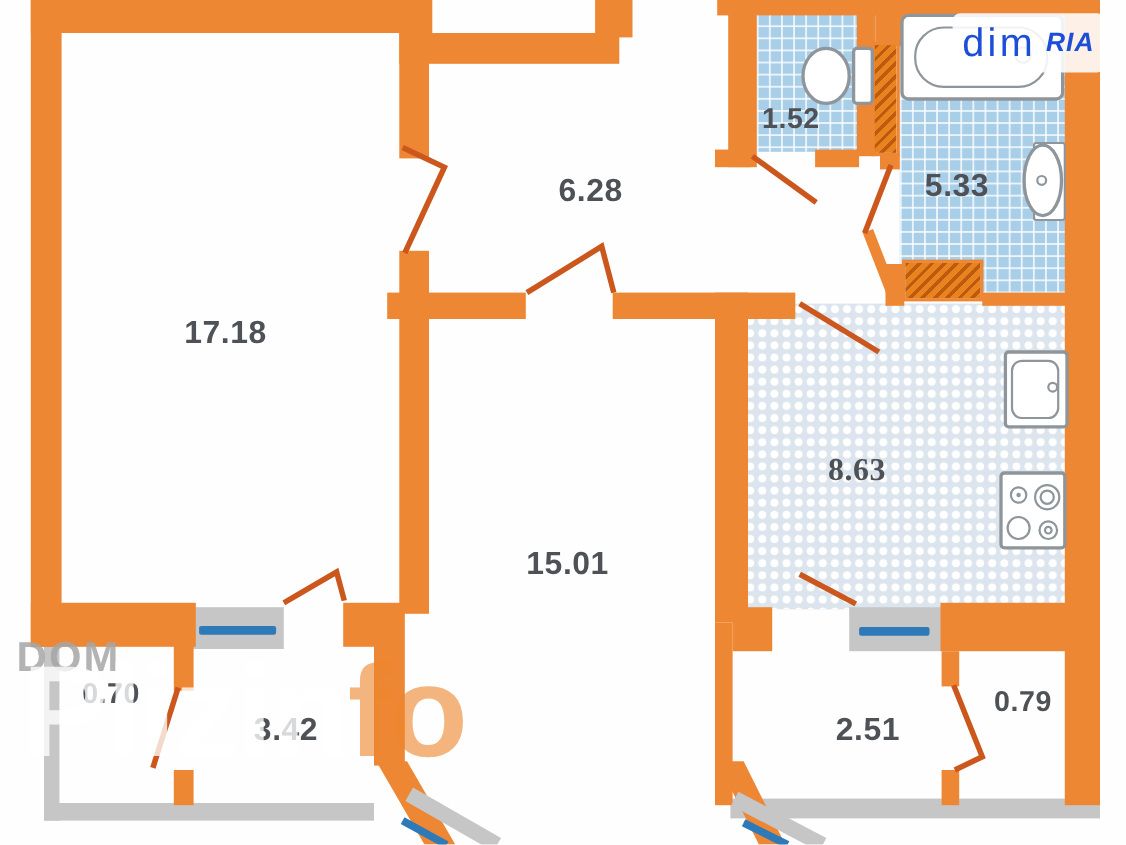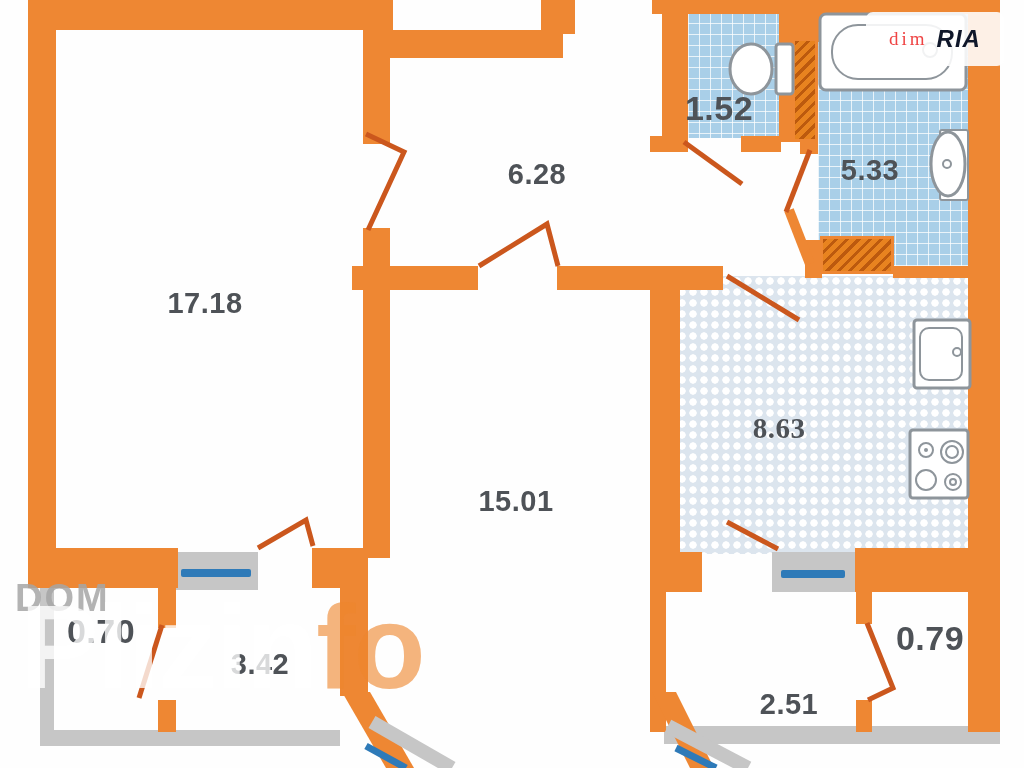--- a/index.html
+++ b/index.html
@@ -34,41 +34,41 @@
     position:absolute;
     background:repeating-linear-gradient(135deg,#BC5A0E 0 3px,#E8831F 3px 8px);
     border:3px solid var(--wall);
     box-sizing:border-box;
   }
   .room-label{
     position:absolute;transform:translate(-50%,-50%);
     font-weight:600;font-size:29px;color:var(--label);letter-spacing:.5px;
     white-space:nowrap;z-index:7;
   }
-  .room-label.small{font-size:34px;}
+  .room-label.small{font-size:26px;}
   svg.overlay{position:absolute;left:0;top:0;z-index:6;}
   .wm-dom{
     position:absolute;left:15px;top:577px;z-index:8;
     font-size:38px;font-weight:bold;letter-spacing:2px;
     color:#a6a6a6;opacity:.85;
   }
   .wm-big{
     position:absolute;left:20px;top:586px;z-index:8;
     font-size:118px;font-weight:bold;line-height:1.05;letter-spacing:-2px;
     white-space:nowrap;
   }
   .wm-big .lt{color:rgba(255,255,255,.78);}
   .wm-big .or{color:rgba(238,134,45,.62);}
   .wm-logo{
     position:absolute;left:866px;top:12px;width:138px;height:54px;z-index:9;
     background:rgba(255,255,255,.88);border-radius:7px;
     display:flex;align-items:center;justify-content:center;gap:9px;
   }
-  .wm-logo .dim{color:#ef4444;font-size:19px;letter-spacing:3px;font-family:Liberation Serif, serif;}
-  .wm-logo .ria{color:#0f172a;font-size:24px;font-weight:bold;font-style:italic;letter-spacing:1px;}
+  .wm-logo .dim{color:#1d4ed8;font-size:36px;letter-spacing:3px;}
+  .wm-logo .ria{color:#1d4ed8;font-size:24px;font-weight:bold;font-style:italic;letter-spacing:1px;}
   .z1{z-index:1}.z2{z-index:2}.z3{z-index:3}.z4{z-index:4}.z5{z-index:5}
 </style>
 </head>
 <body>
 
 <div id="plan">
 
   <div class="tile-blue z1" style="left:688px;top:12px;width:92px;height:126px;"></div>
   <div class="tile-blue z1" style="left:818px;top:12px;width:152px;height:258px;"></div>
   <div class="tile-dots z1" style="left:666px;top:276px;width:304px;height:278px;"></div>
@@ -173,24 +173,24 @@
       <circle cx="953" cy="482" r="8" stroke-width="2" fill="none"></circle>
       <circle cx="953" cy="482" r="3" stroke-width="2" fill="none"></circle>
     </g>
   </svg>
 
   <div class="room-label" style="left:205px;top:303px;">17.18</div>
   <div class="room-label" style="left:537px;top:174px;">6.28</div>
   <div class="room-label small" style="left:719px;top:108px;">1.52</div>
   <div class="room-label" style="left:870px;top:170px;">5.33</div>
   <div class="room-label" style="left:779px;top:428px;font-family:Liberation Serif, serif;">8.63</div>
-  <div class="room-label" style="left:516px;top:501px;">15.01</div>
+  <div class="room-label" style="left:516px;top:513px;">15.01</div>
   <div class="room-label small" style="left:101px;top:631px;">0.70</div>
   <div class="room-label" style="left:260px;top:664px;">3.42</div>
-  <div class="room-label" style="left:789px;top:664px;margin-top:40px;">2.51</div>
+  <div class="room-label" style="left:789px;top:664px;">2.51</div>
   <div class="room-label small" style="left:930px;top:638px;">0.79</div>
 
   <div class="wm-dom">DOM</div>
   <div class="wm-big"><span class="lt">Pliz</span><span class="lt">in</span><span class="or">fo</span></div>
   <div class="wm-logo">
     <span class="dim">dim</span>
     <span class="ria">RIA</span>
   </div>
 
 </div>

